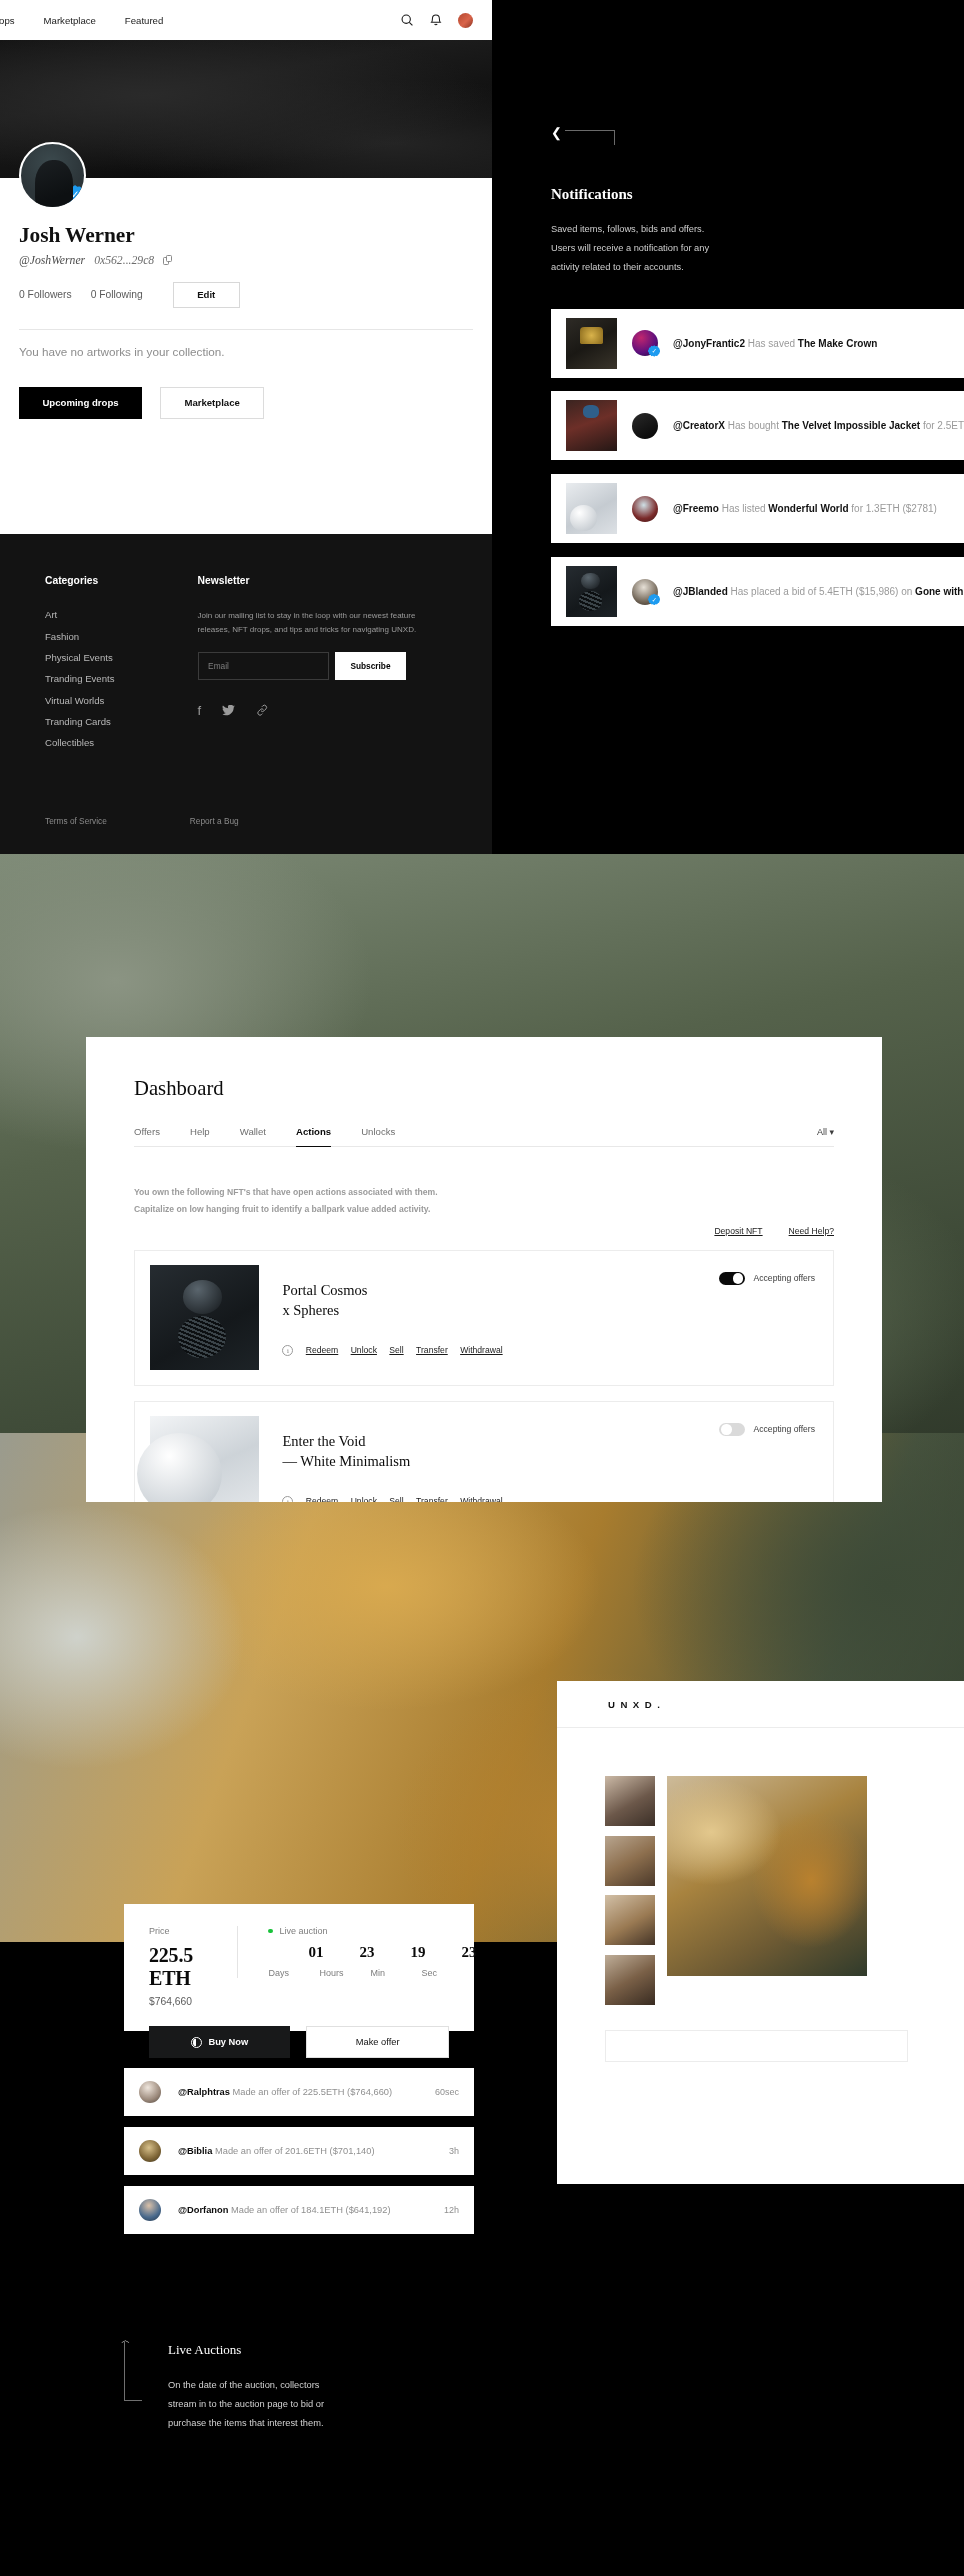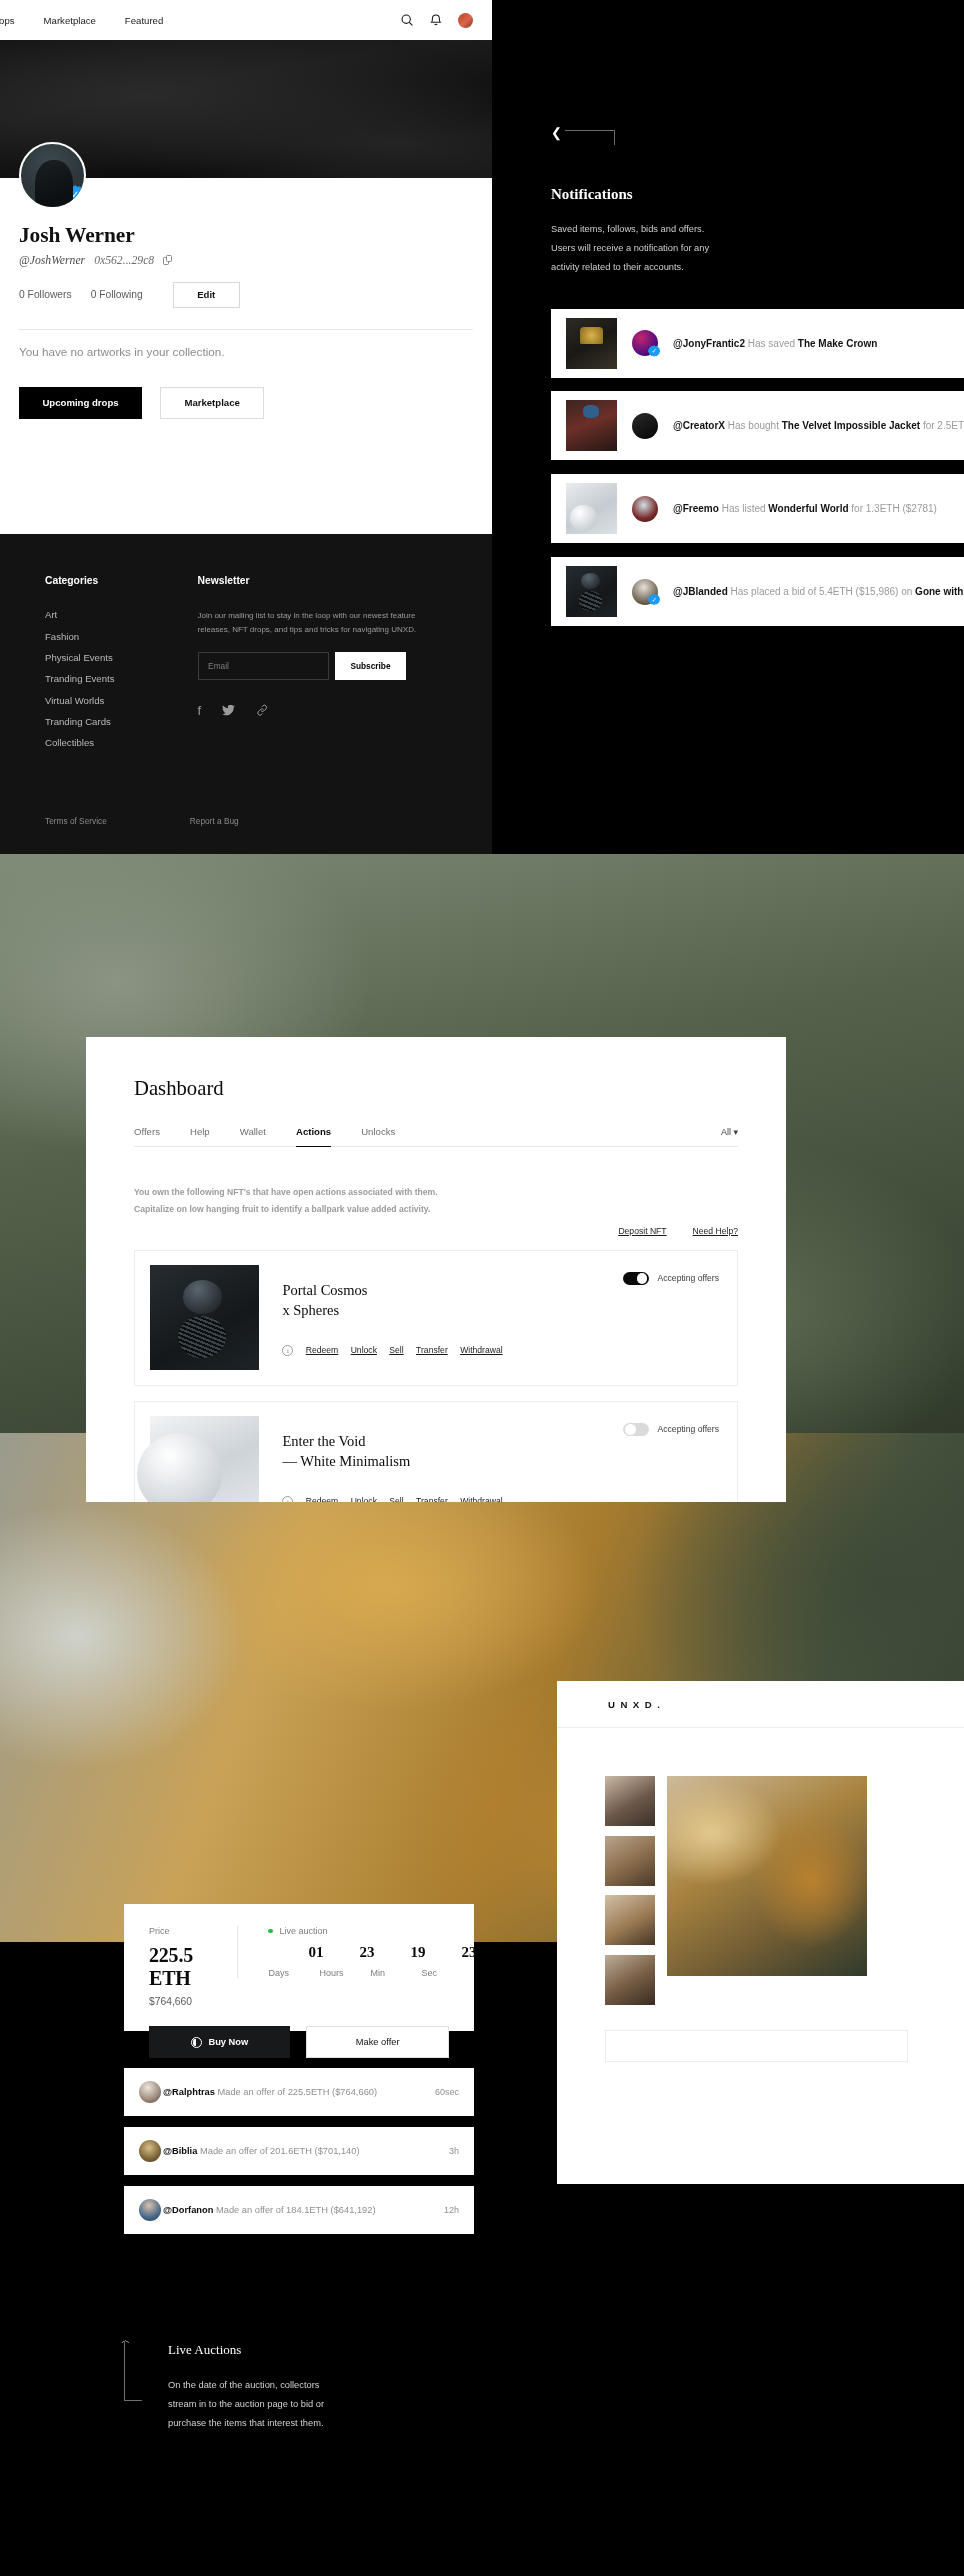--- a/index.html
+++ b/index.html
@@ -191,21 +191,21 @@
   .th-portal { background: linear-gradient(150deg,#262c31 0%,#14181b 60%,#1d2327 100%); position: relative; }
   .th-portal::after { content:""; position:absolute; left:30%; top:14%; width:36%; height:32%; background: radial-gradient(circle at 38% 28%,#5a656d,#13171a); border-radius:50%; }
   .th-portal::before { content:""; position:absolute; left:26%; top:48%; width:44%; height:40%; background: repeating-linear-gradient(22deg,#0c0f11 0 2.1px,#3b4449 2.1px 4.1px); border-radius:50%; }
   .av-neon { background: radial-gradient(circle at 35% 30%, #c0266e, #5c0f7d 60%, #140b2e); }
   .av-dark { background: linear-gradient(150deg,#2a2a2a,#050505); }
   .av-red { background: radial-gradient(circle at 45% 35%, #cfe0e6, #7a2a2a 60%, #3a1414); }
   .av-stat { background: radial-gradient(circle at 45% 32%, #e6e0d6, #6e6254 65%, #332c24); }
 
   
   #dashboard {
-    position: absolute; left: 86px; top: 1037px; width: 700px; height: 465px;
+    position: absolute; left: 86px; top: 1037px; width: 796px; height: 465px;
     background: #fff; overflow: hidden;
   }
   #dash-inner { padding: 40px 48px 0 48px; }
   #dash-title { font-size: 20.7px; font-weight: 400; color: #0a0a0a; }
   #dash-tabs {
     margin-top: 26px; display: flex; align-items: center;
     border-bottom: 0.7px solid #e8e8e8; position: relative;
   }
   .dash-tab {
     font-size: 9.6px; color: #6f6f6f; padding: 0 0 9px 0; margin-right: 30px;
@@ -312,21 +312,21 @@
     font-size: 9.3px; cursor: pointer; font-family: "Liberation Sans", sans-serif;
   }
 
   
   #offers-list {
     position: absolute; left: 124px; top: 2068px; width: 350px;
     display: flex; flex-direction: column; gap: 11px;
   }
   .offer-row {
     background: #fff; height: 48px; display: flex; align-items: center;
-    padding: 0 15px; gap: 2px;
+    padding: 0 15px; gap: 17px;
   }
   .offer-ava { width: 22px; height: 22px; border-radius: 50%; flex: 0 0 22px; }
   .oa1 { background: radial-gradient(circle at 40% 30%, #efe6dd, #9c8a7c 60%, #4e443c); }
   .oa2 { background: radial-gradient(circle at 45% 35%, #d7c08a, #7d6435 60%, #3b3320); }
   .oa3 { background: radial-gradient(circle at 45% 30%, #d9c0a8, #4a6a8c 60%, #1f3247); }
   .offer-text { font-size: 9.3px; color: #8f8f8f; white-space: nowrap; }
   .offer-text b { color: #0a0a0a; font-weight: 700; }
   .offer-time { margin-left: auto; font-size: 9px; color: #8f8f8f; }
 
   

